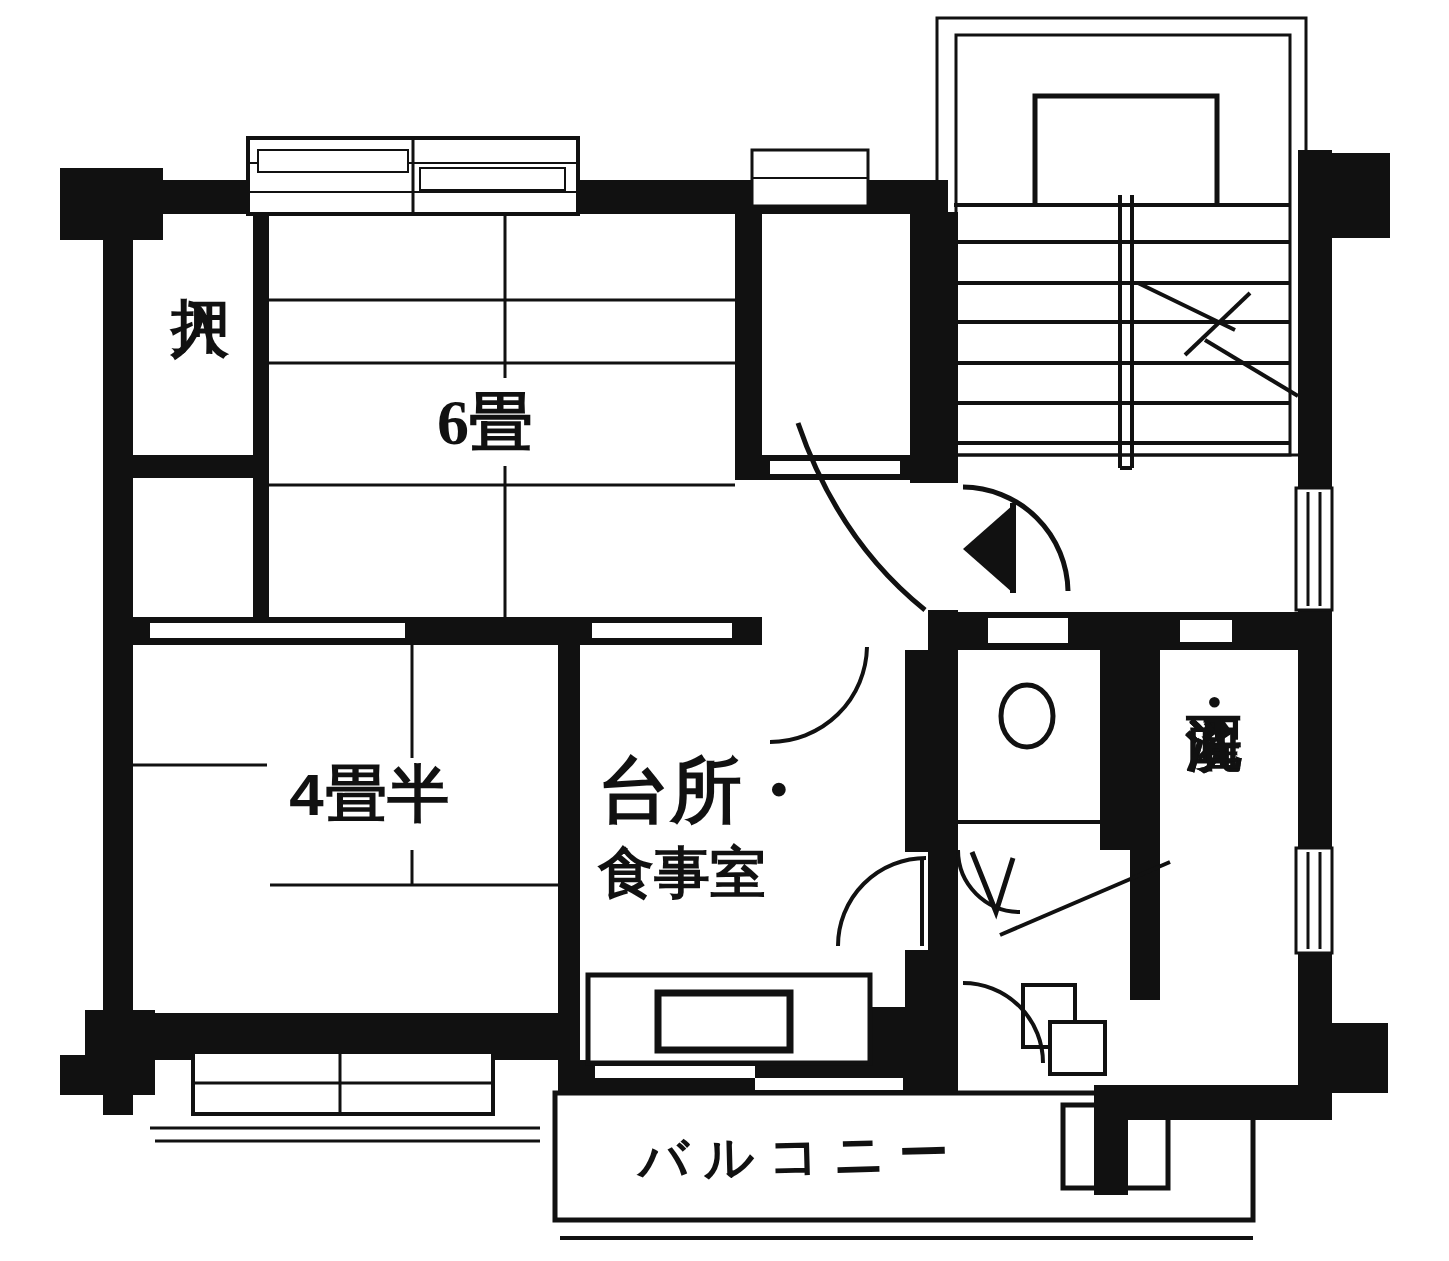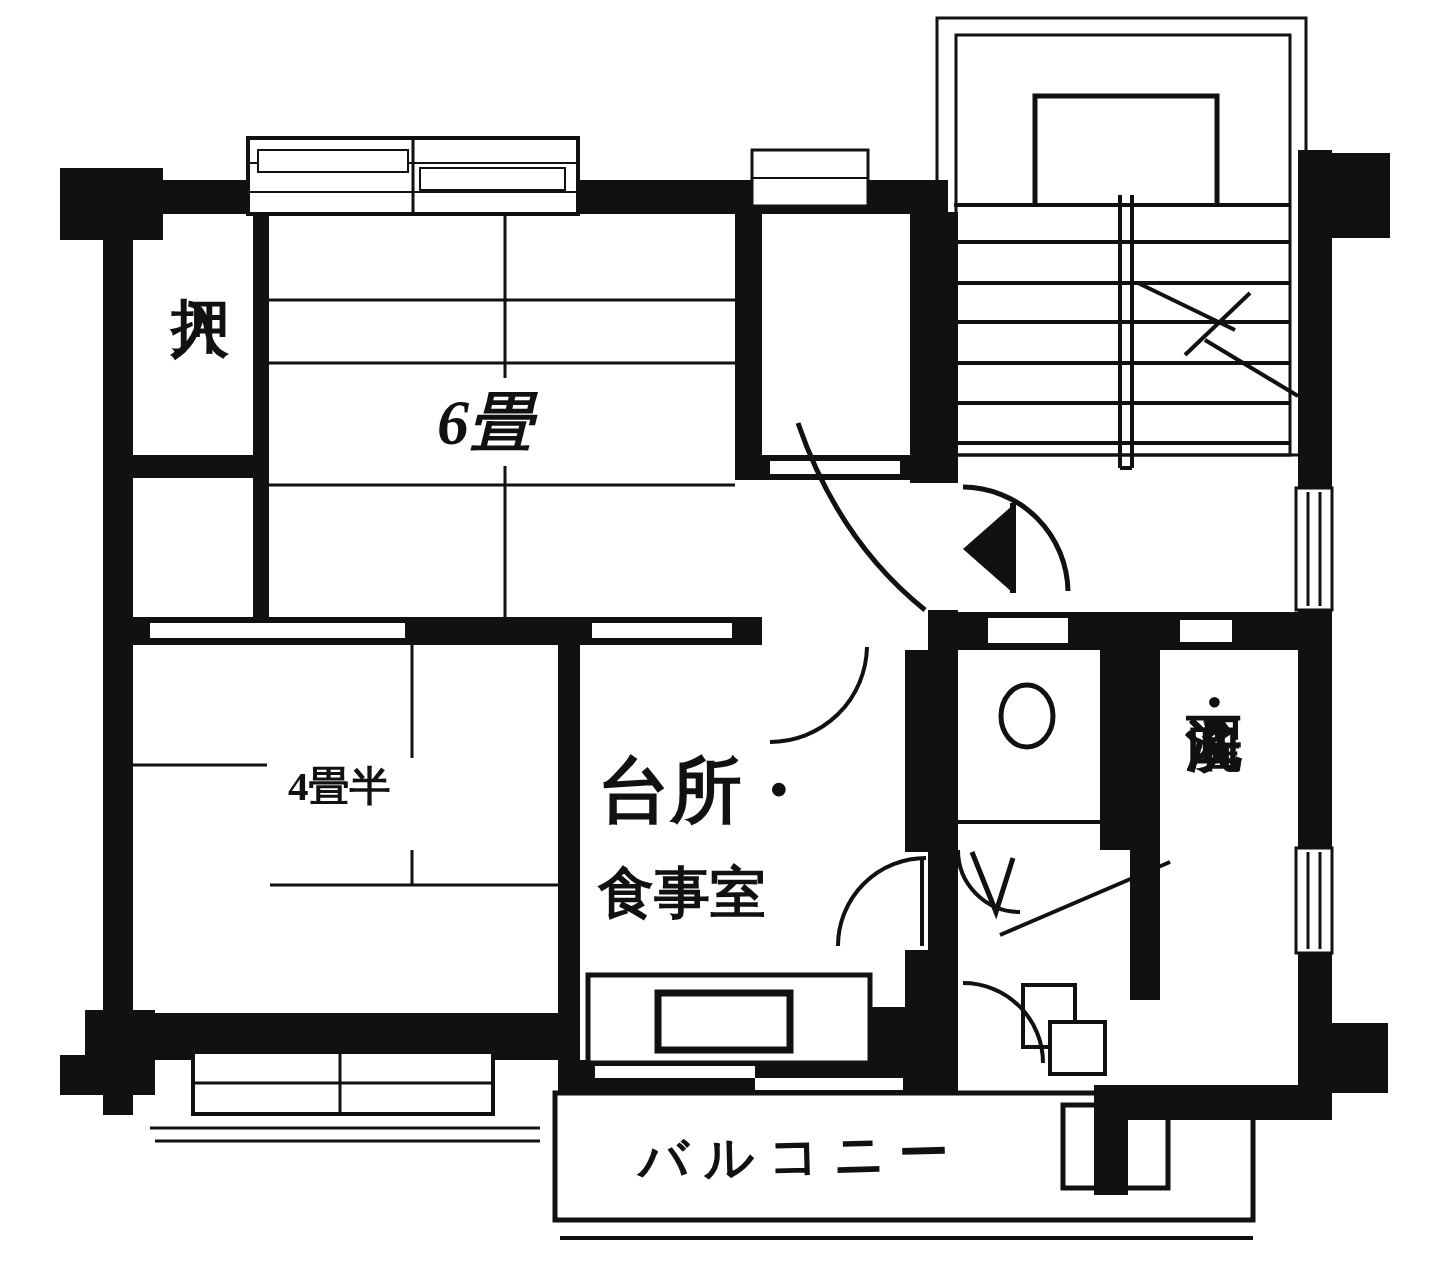--- a/index.html
+++ b/index.html
@@ -160,24 +160,24 @@
   </g>
   <g>
     <path d="M963,549 L1013,505 L1013,593 Z" fill="#111"></path>
     <line x1="1013" y1="503" x2="1013" y2="593" stroke="#111" stroke-width="6"></line>
     <path d="M963,487 A106,106 0 0 1 1068,591" fill="none" stroke="#111" stroke-width="5"></path>
   </g>
 </svg>
 
   <div class="lbl v noint" style="left:165px;top:252px;font-size:58px;">押入</div>
 
-  <div class="lbl noint" style="left:437px;top:385px;font-size:64px;font-style:italic;">6畳</div>
+  <div class="lbl noint" style="left:437px;top:385px;font-size:64px;">6畳</div>
 
 
-  <div class="lbl noint" style="left:288px;top:762px;font-size:41px;">4畳半</div>
+  <div class="lbl noint" style="left:288px;top:762px;font-size:62px;font-family:Liberation Mono, monospace;">4畳半</div>
 
   <div class="lbl noint" style="left:598px;top:748px;font-size:72px;">台所・</div>
-  <div class="lbl noint" style="left:598px;top:840px;font-size:56px;margin-top:20px;">食事室</div>
+  <div class="lbl noint" style="left:598px;top:840px;font-size:56px;">食事室</div>
 
   <div class="lbl v noint" style="left:1180px;top:672px;font-size:56px;">洗面・洗濯</div>
 
   <div class="lbl noint" style="left:638px;top:1126px;font-size:50px;letter-spacing:14px;transform:rotate(-1.5deg);">バルコニー</div>
 </div>
 
 </body></html>

